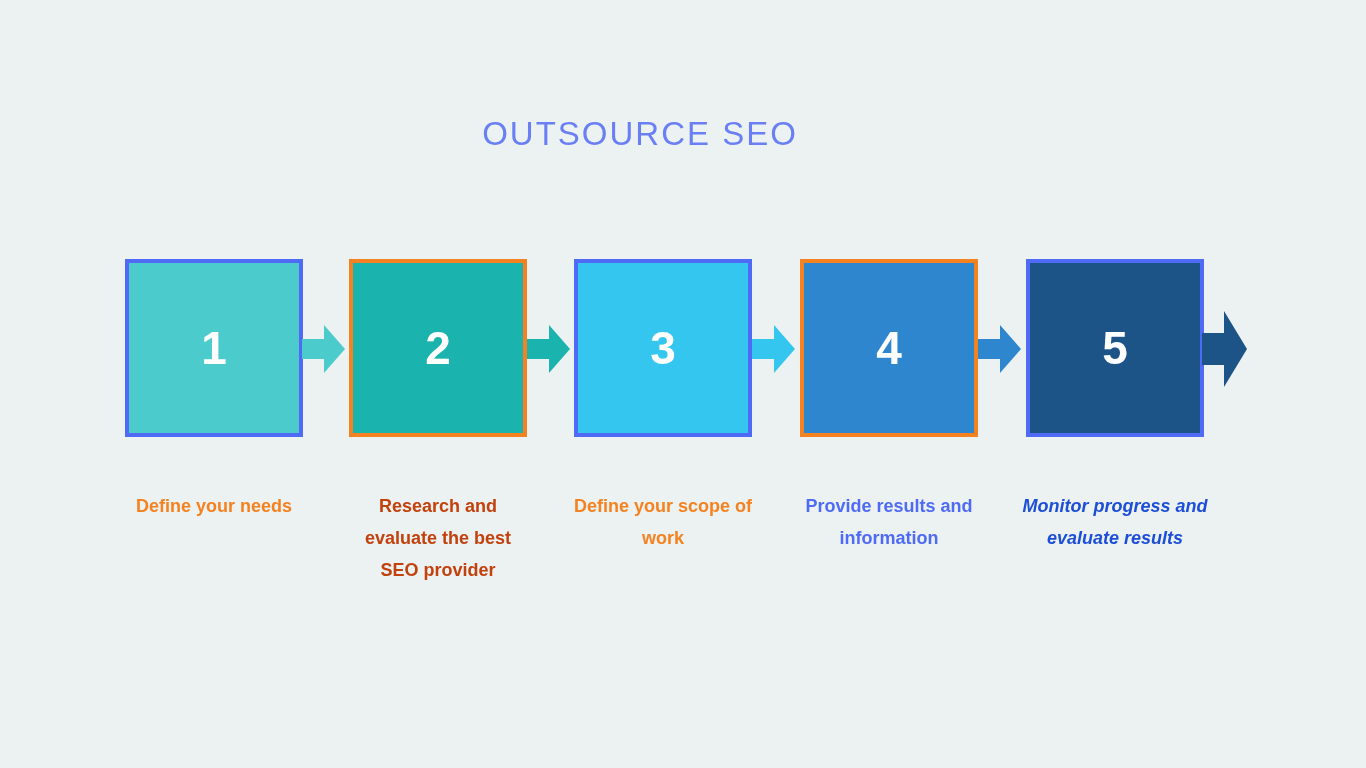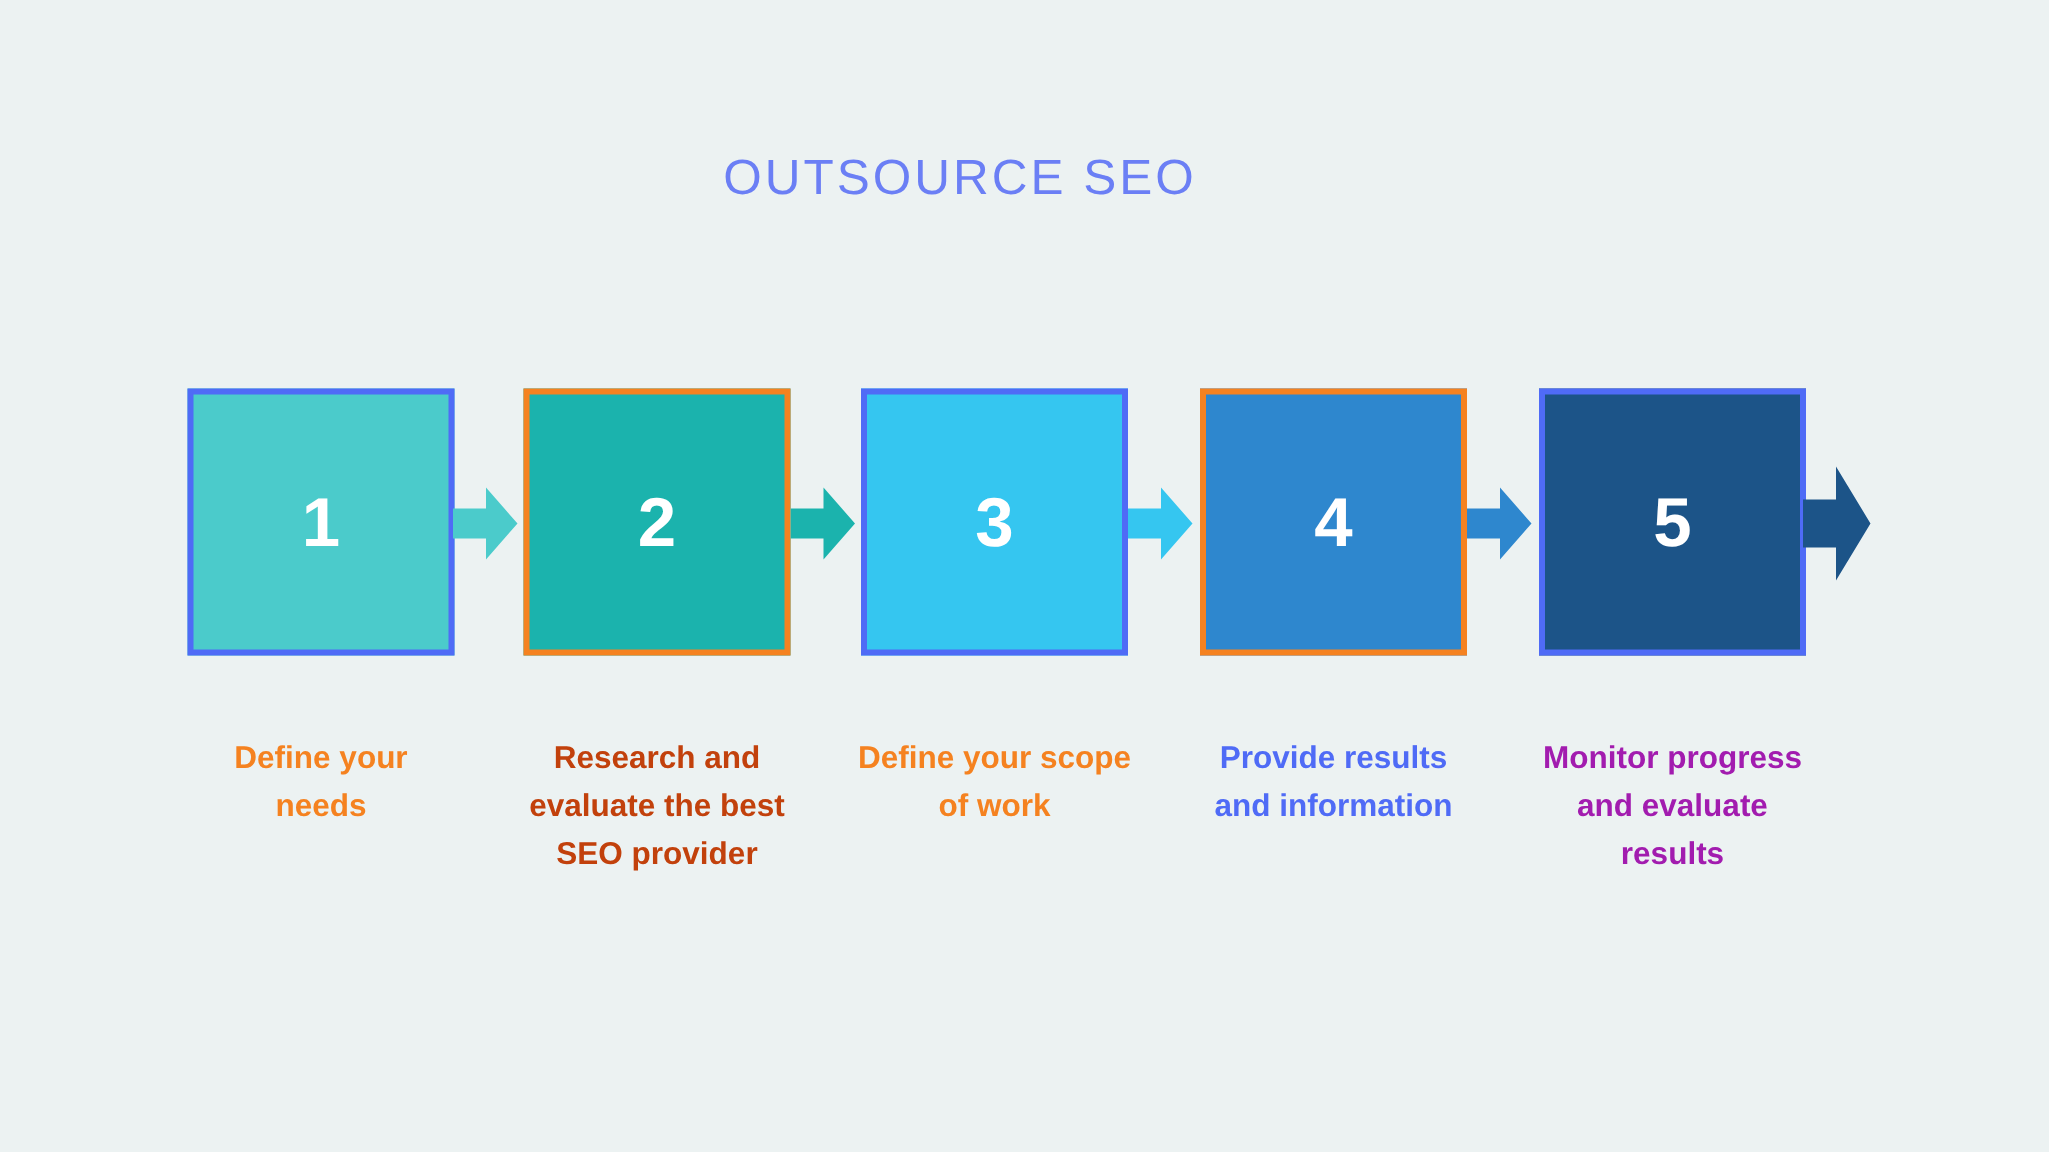--- a/index.html
+++ b/index.html
@@ -11,21 +11,21 @@
     height: 768px;
     background: #ecf2f2;
     font-family: "Liberation Sans", sans-serif;
     overflow: hidden;
     position: relative;
   }
 
   
   #header {
     position: absolute;
-    top: 98px;
+    top: 114px;
     left: 0;
     width: 1280px;
     text-align: center;
   }
   #main-title {
     font-family: "Liberation Sans", sans-serif;
     font-size: 33px;
     font-weight: 400;
     letter-spacing: 2.0px;
     color: #6b7ff5;
@@ -73,21 +73,21 @@
     font-family: "Liberation Sans", sans-serif;
     font-size: 46px;
     font-weight: 700;
     line-height: 46px;
     user-select: none;
   }
   .step-caption {
     margin-top: 53px;
     text-align: center;
     font-family: "Liberation Sans", sans-serif;
-    font-size: 21px;
+    font-size: 18px;
     font-weight: 700;
     line-height: 32px;
     width: 178px;
   }
   .step-caption.wide {
     width: 200px;
     margin-left: -11px;
   }
 
   
@@ -132,21 +132,21 @@
     <div class="step-box" style="background: rgb(46, 135, 206); border-color: rgb(245, 130, 32);">
       <span class="step-num">4</span>
     </div>
     <div class="step-caption" style="color: rgb(79, 107, 246);">Provide results and information</div>
   </div>
 
   <div class="step" id="step-5" style="left:1026px;">
     <div class="step-box" style="background: rgb(28, 84, 136); border-color: rgb(79, 107, 246);">
       <span class="step-num">5</span>
     </div>
-    <div class="step-caption wide" style="color: #a21caf;">Monitor progress and evaluate results</div>
+    <div class="step-caption wide" style="color: #1d4ed8; font-style: italic;">Monitor progress and evaluate results</div>
   </div>
 
   <div class="arrow" id="arrow-1" style="left:302px;">
     <svg width="44" height="52" viewBox="0 0 44 52">
       <polygon points="0,16 22,16 22,2 43,26 22,50 22,36 0,36" fill="#4bcbcb"></polygon>
     </svg>
   </div>
 
   <div class="arrow" id="arrow-2" style="left:527px;">
     <svg width="44" height="52" viewBox="0 0 44 52">

